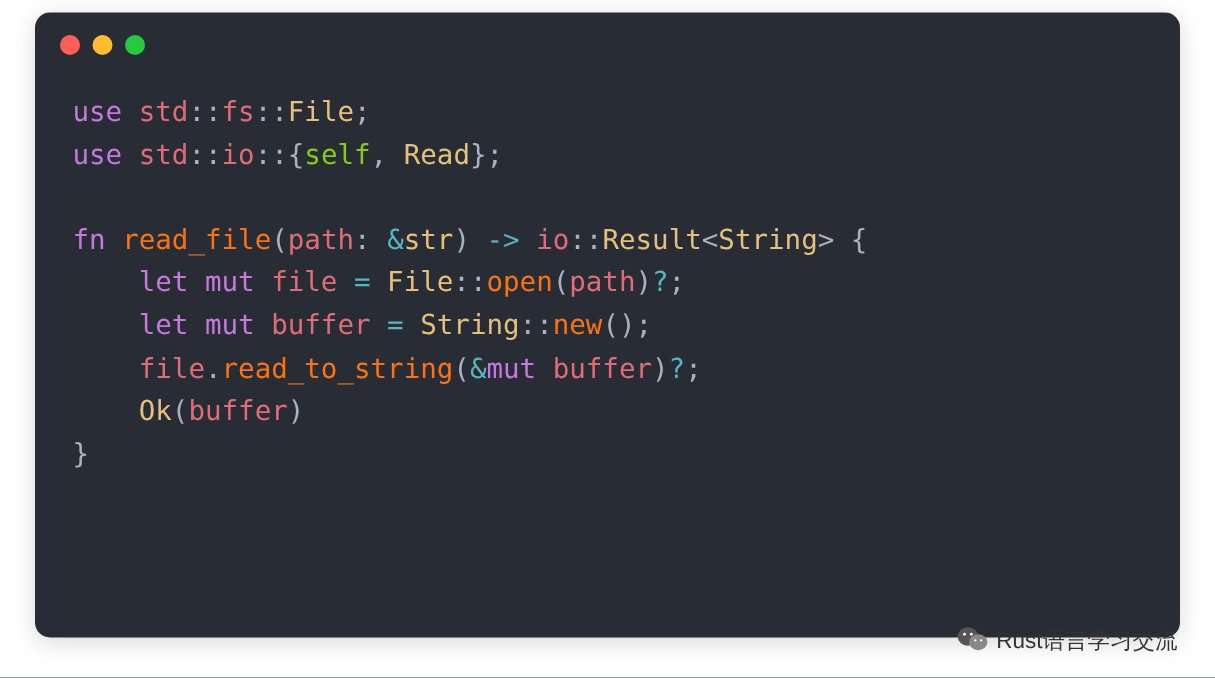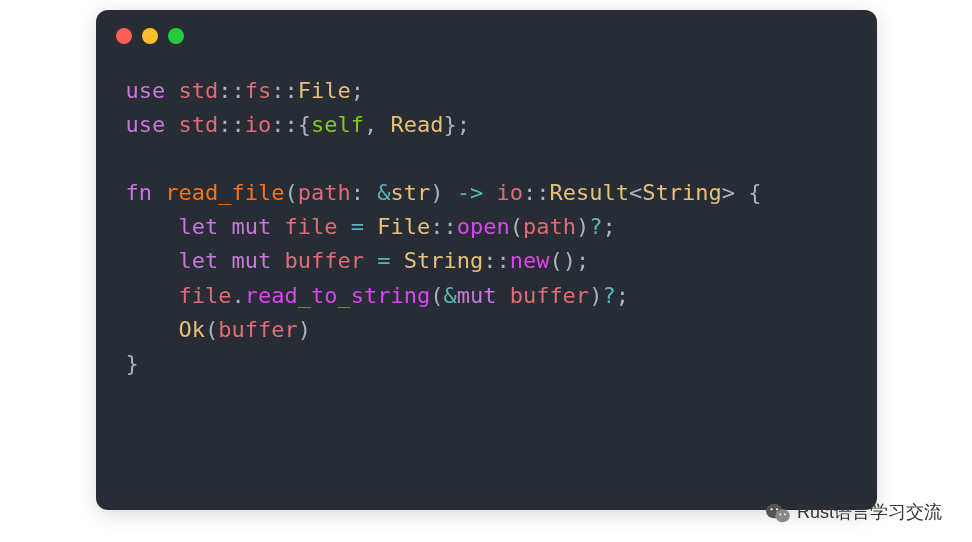--- a/index.html
+++ b/index.html
@@ -14,21 +14,21 @@
       display: flex;
       align-items: flex-start;
       justify-content: center;
       padding: 10px;
       font-family: 'Menlo', 'Monaco', 'Consolas', monospace;
       position: relative;
     }
     .code-window {
       background: #282c34;
       border-radius: 12px;
-      width: 781px;
+      width: 916px;
       height: 500px;
       box-shadow: 0 4px 20px rgba(0,0,0,0.15);
       overflow: hidden;
     }
     .titlebar {
       display: flex;
       align-items: center;
       padding: 18px 20px 10px 20px;
       gap: 10px;
     }
@@ -47,30 +47,30 @@
       white-space: pre;
       color: #abb2bf;
     }
     .kw { color: #c678dd; }
     .path { color: #e06c75; }
     .fn-name { color: #f97316; }
     .type { color: #e5c07b; }
     .param { color: #e06c75; }
     .punct { color: #abb2bf; }
     .op { color: #56b6c2; }
-    .method { color: #d946ef; margin-top: 32px; }
+    .method { color: #f97316; margin-top: 32px; }
     .ident { color: #e06c75; }
     .selfkw { color: #84cc16; }
     
     .watermark {
       position: absolute;
       bottom: 18px;
       right: 30px;
       display: flex;
-      align-items: flex-end;
+      align-items: flex-start;
       gap: 6px;
       color: #333;
       font-family: -apple-system, BlinkMacSystemFont, "Segoe UI", sans-serif;
       font-size: 18px;
       font-weight: 500;
     }
     .wechat-icon {
       width: 26px;
       height: 22px;
       position: relative;

